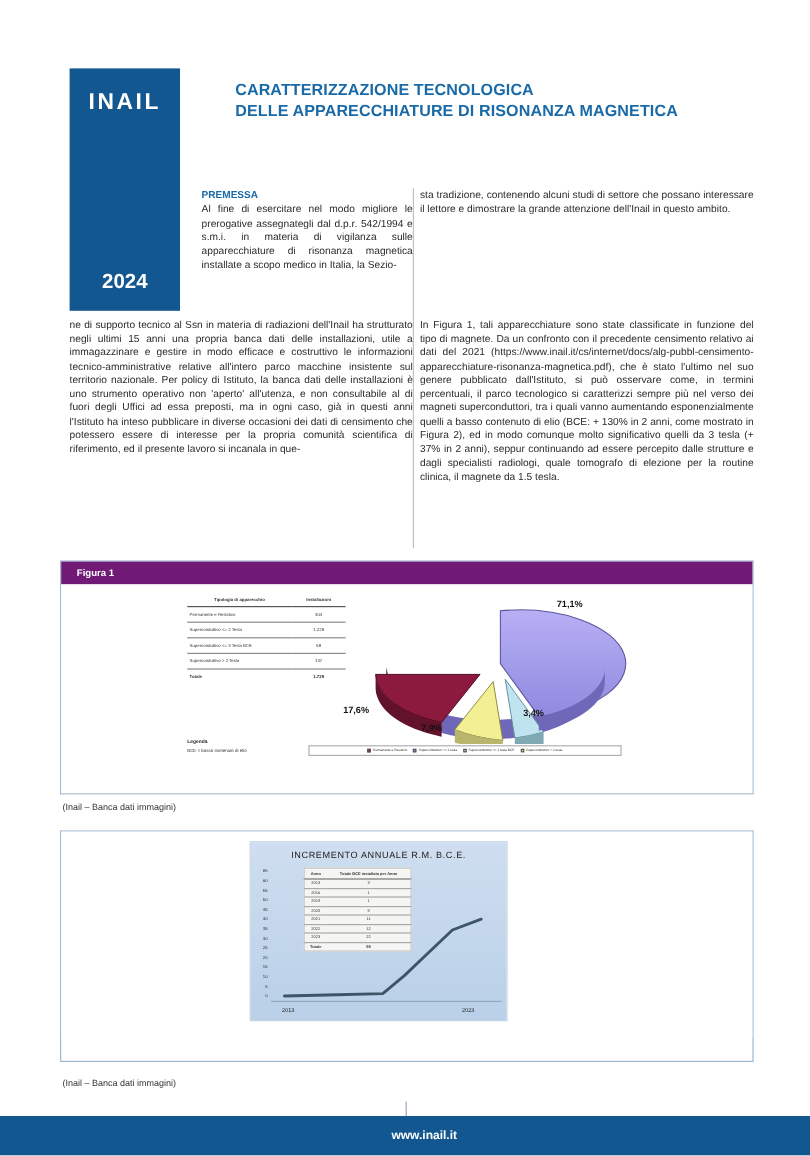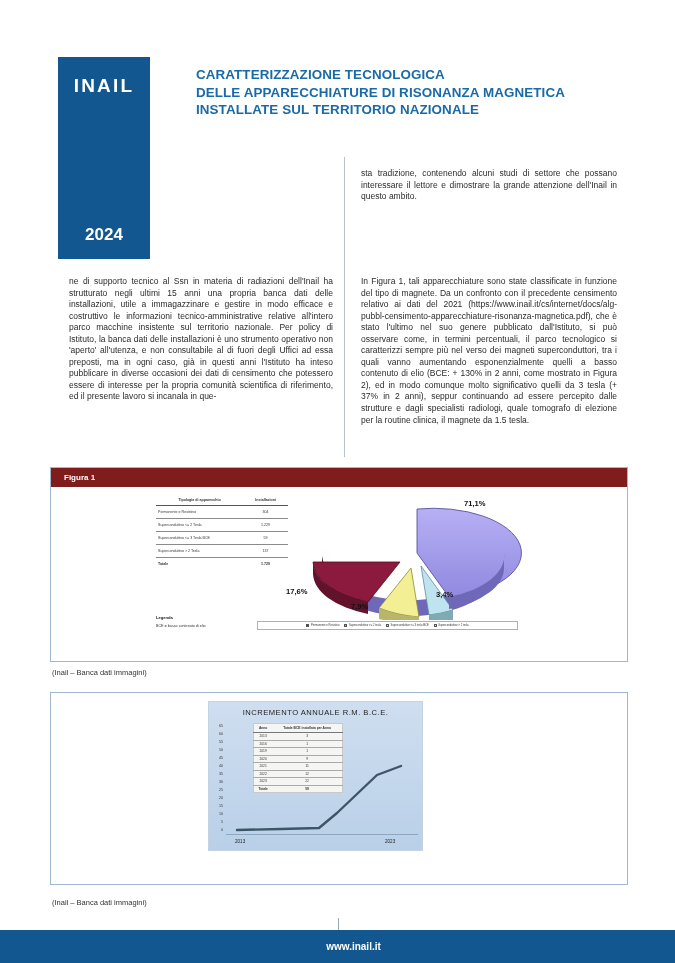--- a/index.html
+++ b/index.html
@@ -62,35 +62,35 @@
   }
   .col-right-rest {
     position:absolute; left:292px; top:108px; width:278px;
     text-align:justify;
   }
   .sect-head {
     color:#1a6aa8; font-weight:bold; font-size:8.4px;
     line-height:11px; margin-bottom:1px; text-align:left;
   }
   p.body {
-    margin:11px; color:#2b2b2b;
+    margin:0; color:#2b2b2b;
     font-size:8.5px; line-height:11.55px;
     text-align:justify; text-justify:inter-word;
     hyphens:none;
   }
 
   
   .figbox {
     position:absolute; left:50px; width:578px;
     border:1px solid #9fb8cf; background:#fff;
   }
   .fig1 { top:467px; height:195px; }
   .fig2 { top:692px; height:193px; }
   .figbar {
-    position:relative; height:19px; background:#7f1d1d;
+    position:relative; height:19px; background:#701a75;
     display:flex; align-items:center;
   }
   .figbar .fignum {
     color:#fff; font-size:8px; font-weight:bold; padding-left:13px;
   }
   .figbar .figtitle {
     position:absolute; right:11px; color:#fff;
     font-size:8px; font-weight:bold;
   }
   .figbody { position:relative; height:calc(100% - 19px); background:#fff; }
@@ -183,27 +183,30 @@
   <div class="header">
 
     <div class="brandbar">
       <div class="brand-logo">INAIL</div>
       <div class="brand-year">2024</div>
     </div>
 
     <div class="doc-title">
       <div>CARATTERIZZAZIONE TECNOLOGICA</div>
       <div>DELLE APPARECCHIATURE DI RISONANZA MAGNETICA</div>
-      <div>INSTALLATE SUL TERRITORIO NAZIONALE</div>
     </div>
 
     <div class="cols">
       <div class="vrule"></div>
 
       <div class="col-top">
+        <div class="col-left-top">
+          <div class="sect-head">PREMESSA</div>
+          <p class="body">Al fine di esercitare nel modo migliore le prerogative assegnategli dal d.p.r. 542/1994 e s.m.i. in materia di vigilanza sulle apparecchiature di risonanza magnetica installate a scopo medico in Italia, la Sezio-</p>
+        </div>
         <div class="col-right-top">
           <p class="body">sta tradizione, contenendo alcuni studi di settore che possano interessare il lettore e dimostrare la grande attenzione dell'Inail in questo ambito.</p>
         </div>
       </div>
 
       <div class="col-left-wide">
         <p class="body">ne di supporto tecnico al Ssn in materia di radiazioni dell'Inail ha strutturato negli ultimi 15 anni una propria banca dati delle installazioni, utile a immagazzinare e gestire in modo efficace e costruttivo le informazioni tecnico-amministrative relative all'intero parco macchine insistente sul territorio nazionale. Per policy di Istituto, la banca dati delle installazioni è uno strumento operativo non 'aperto' all'utenza, e non consultabile al di fuori degli Uffici ad essa preposti, ma in ogni caso, già in questi anni l'Istituto ha inteso pubblicare in diverse occasioni dei dati di censimento che potessero essere di interesse per la propria comunità scientifica di riferimento, ed il presente lavoro si incanala in que-</p>
       </div>
 
       <div class="col-right-rest">

